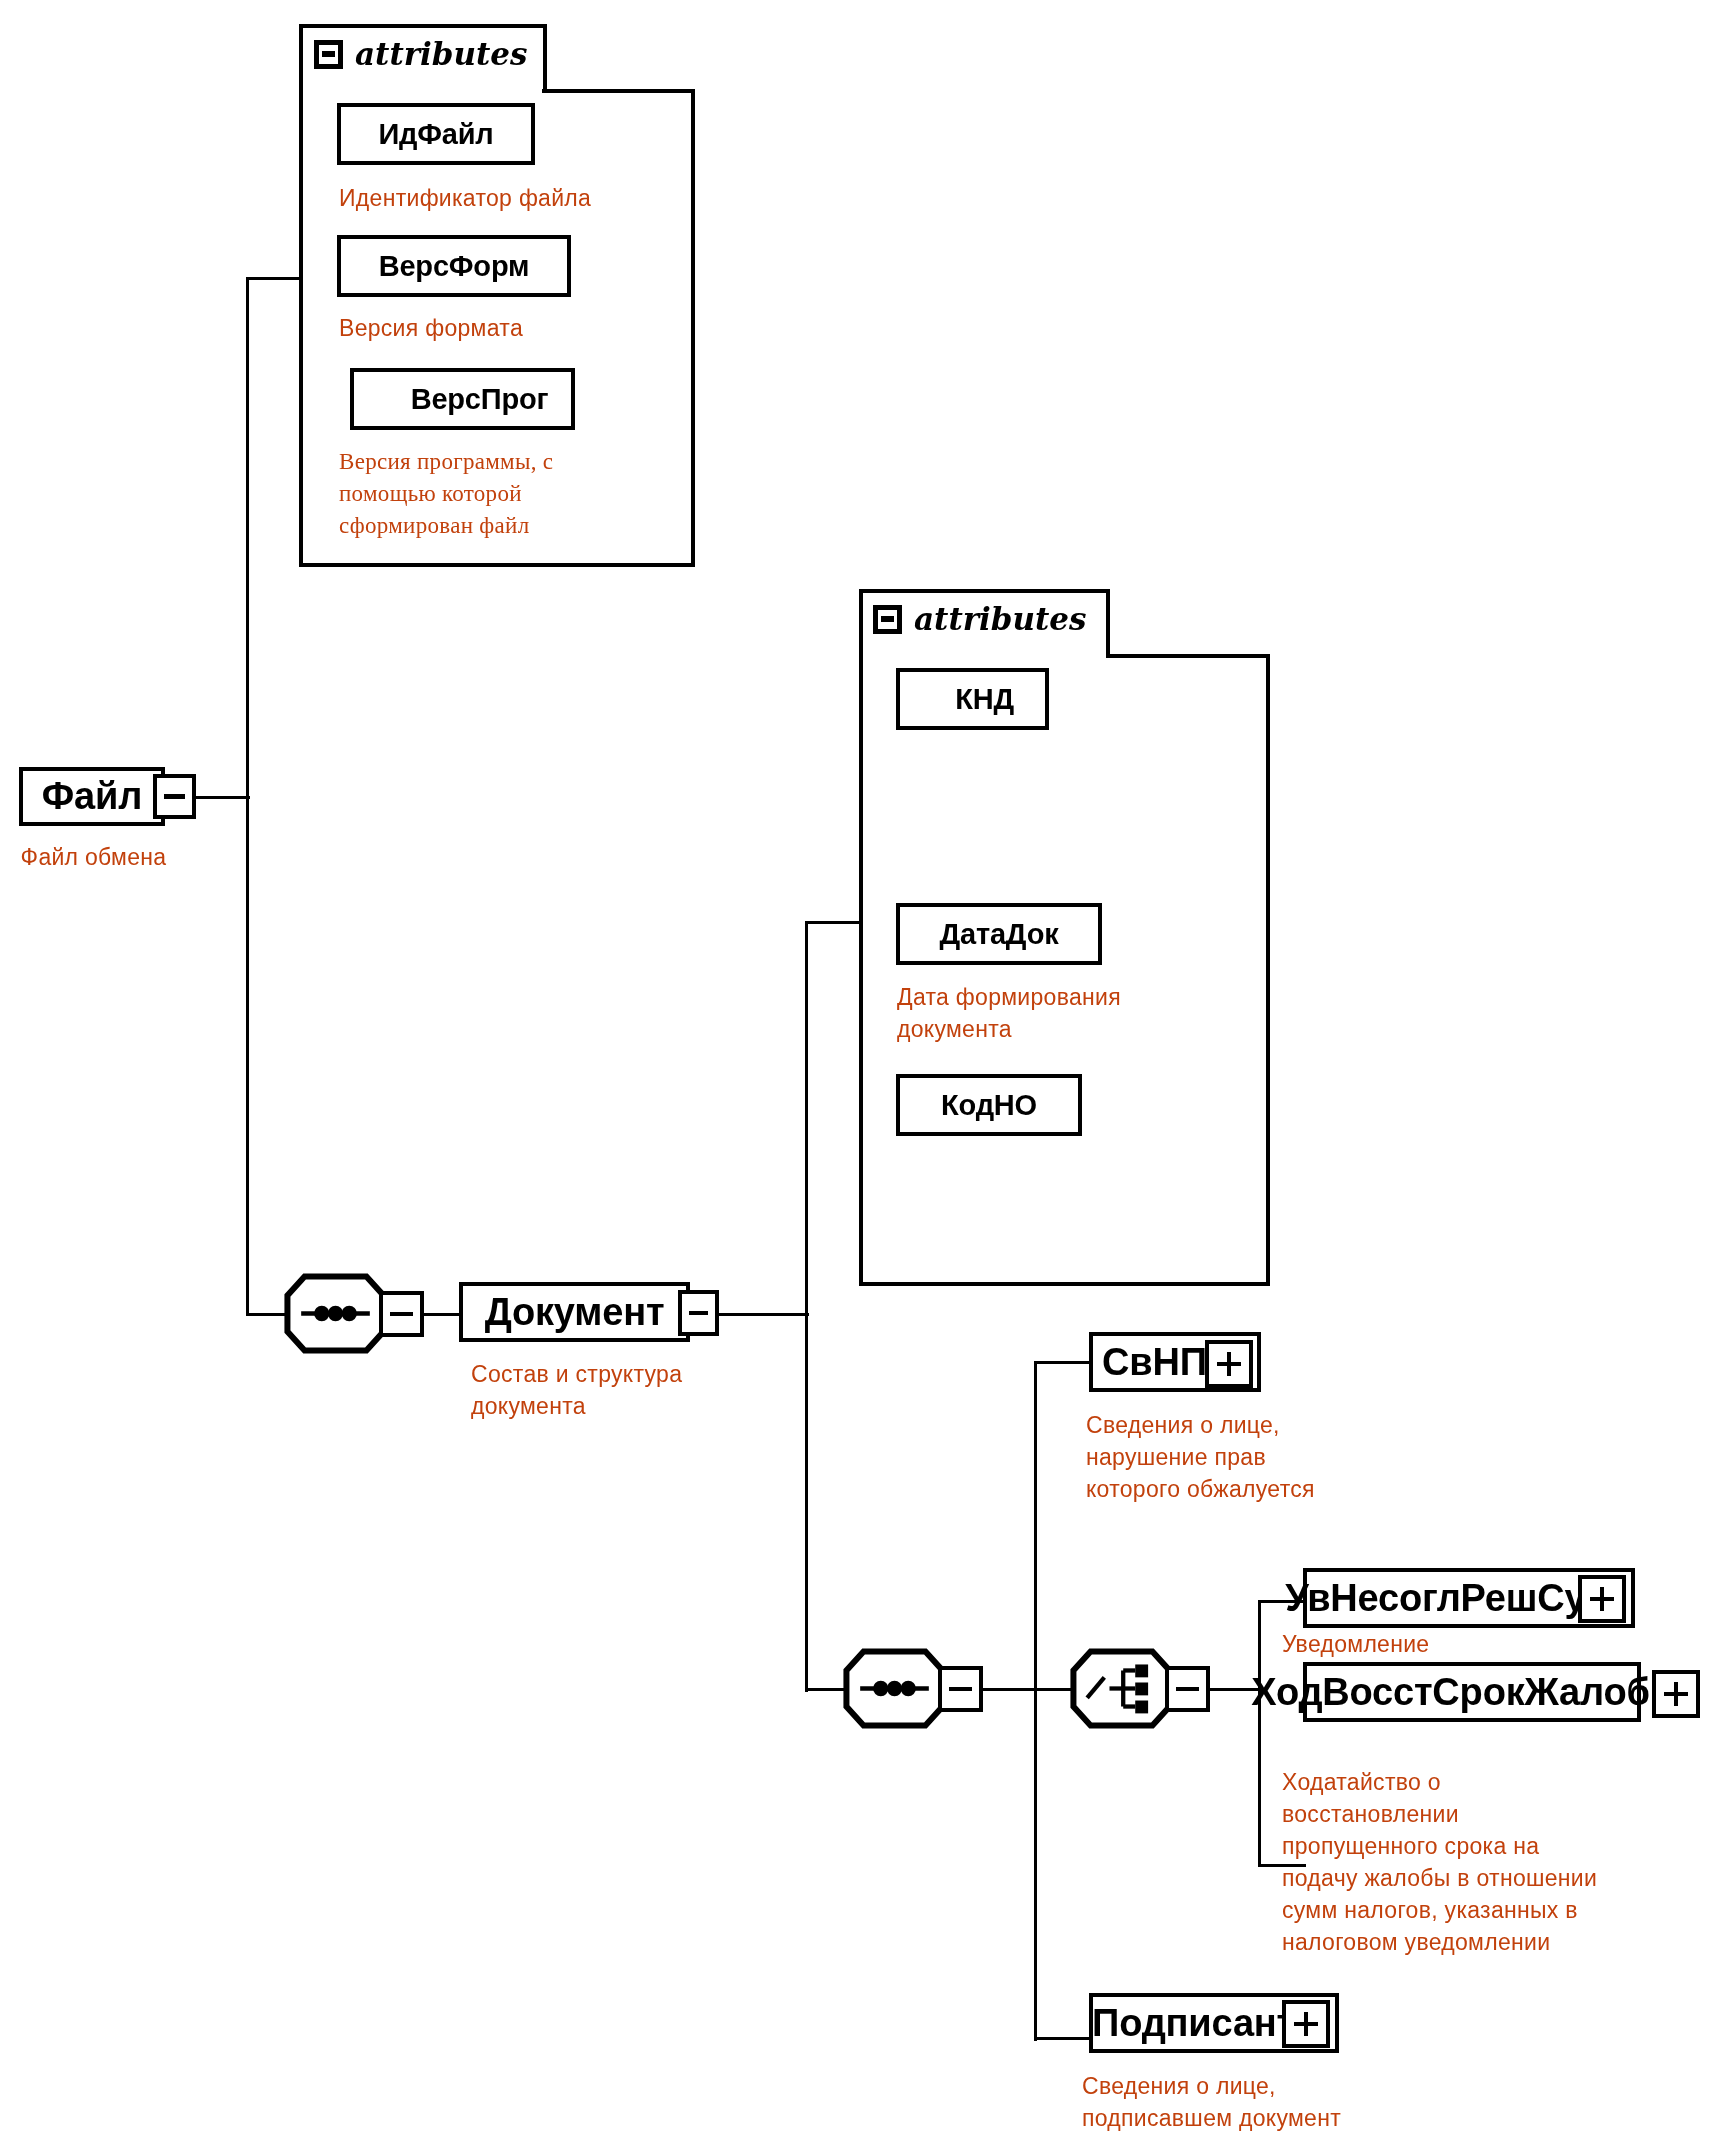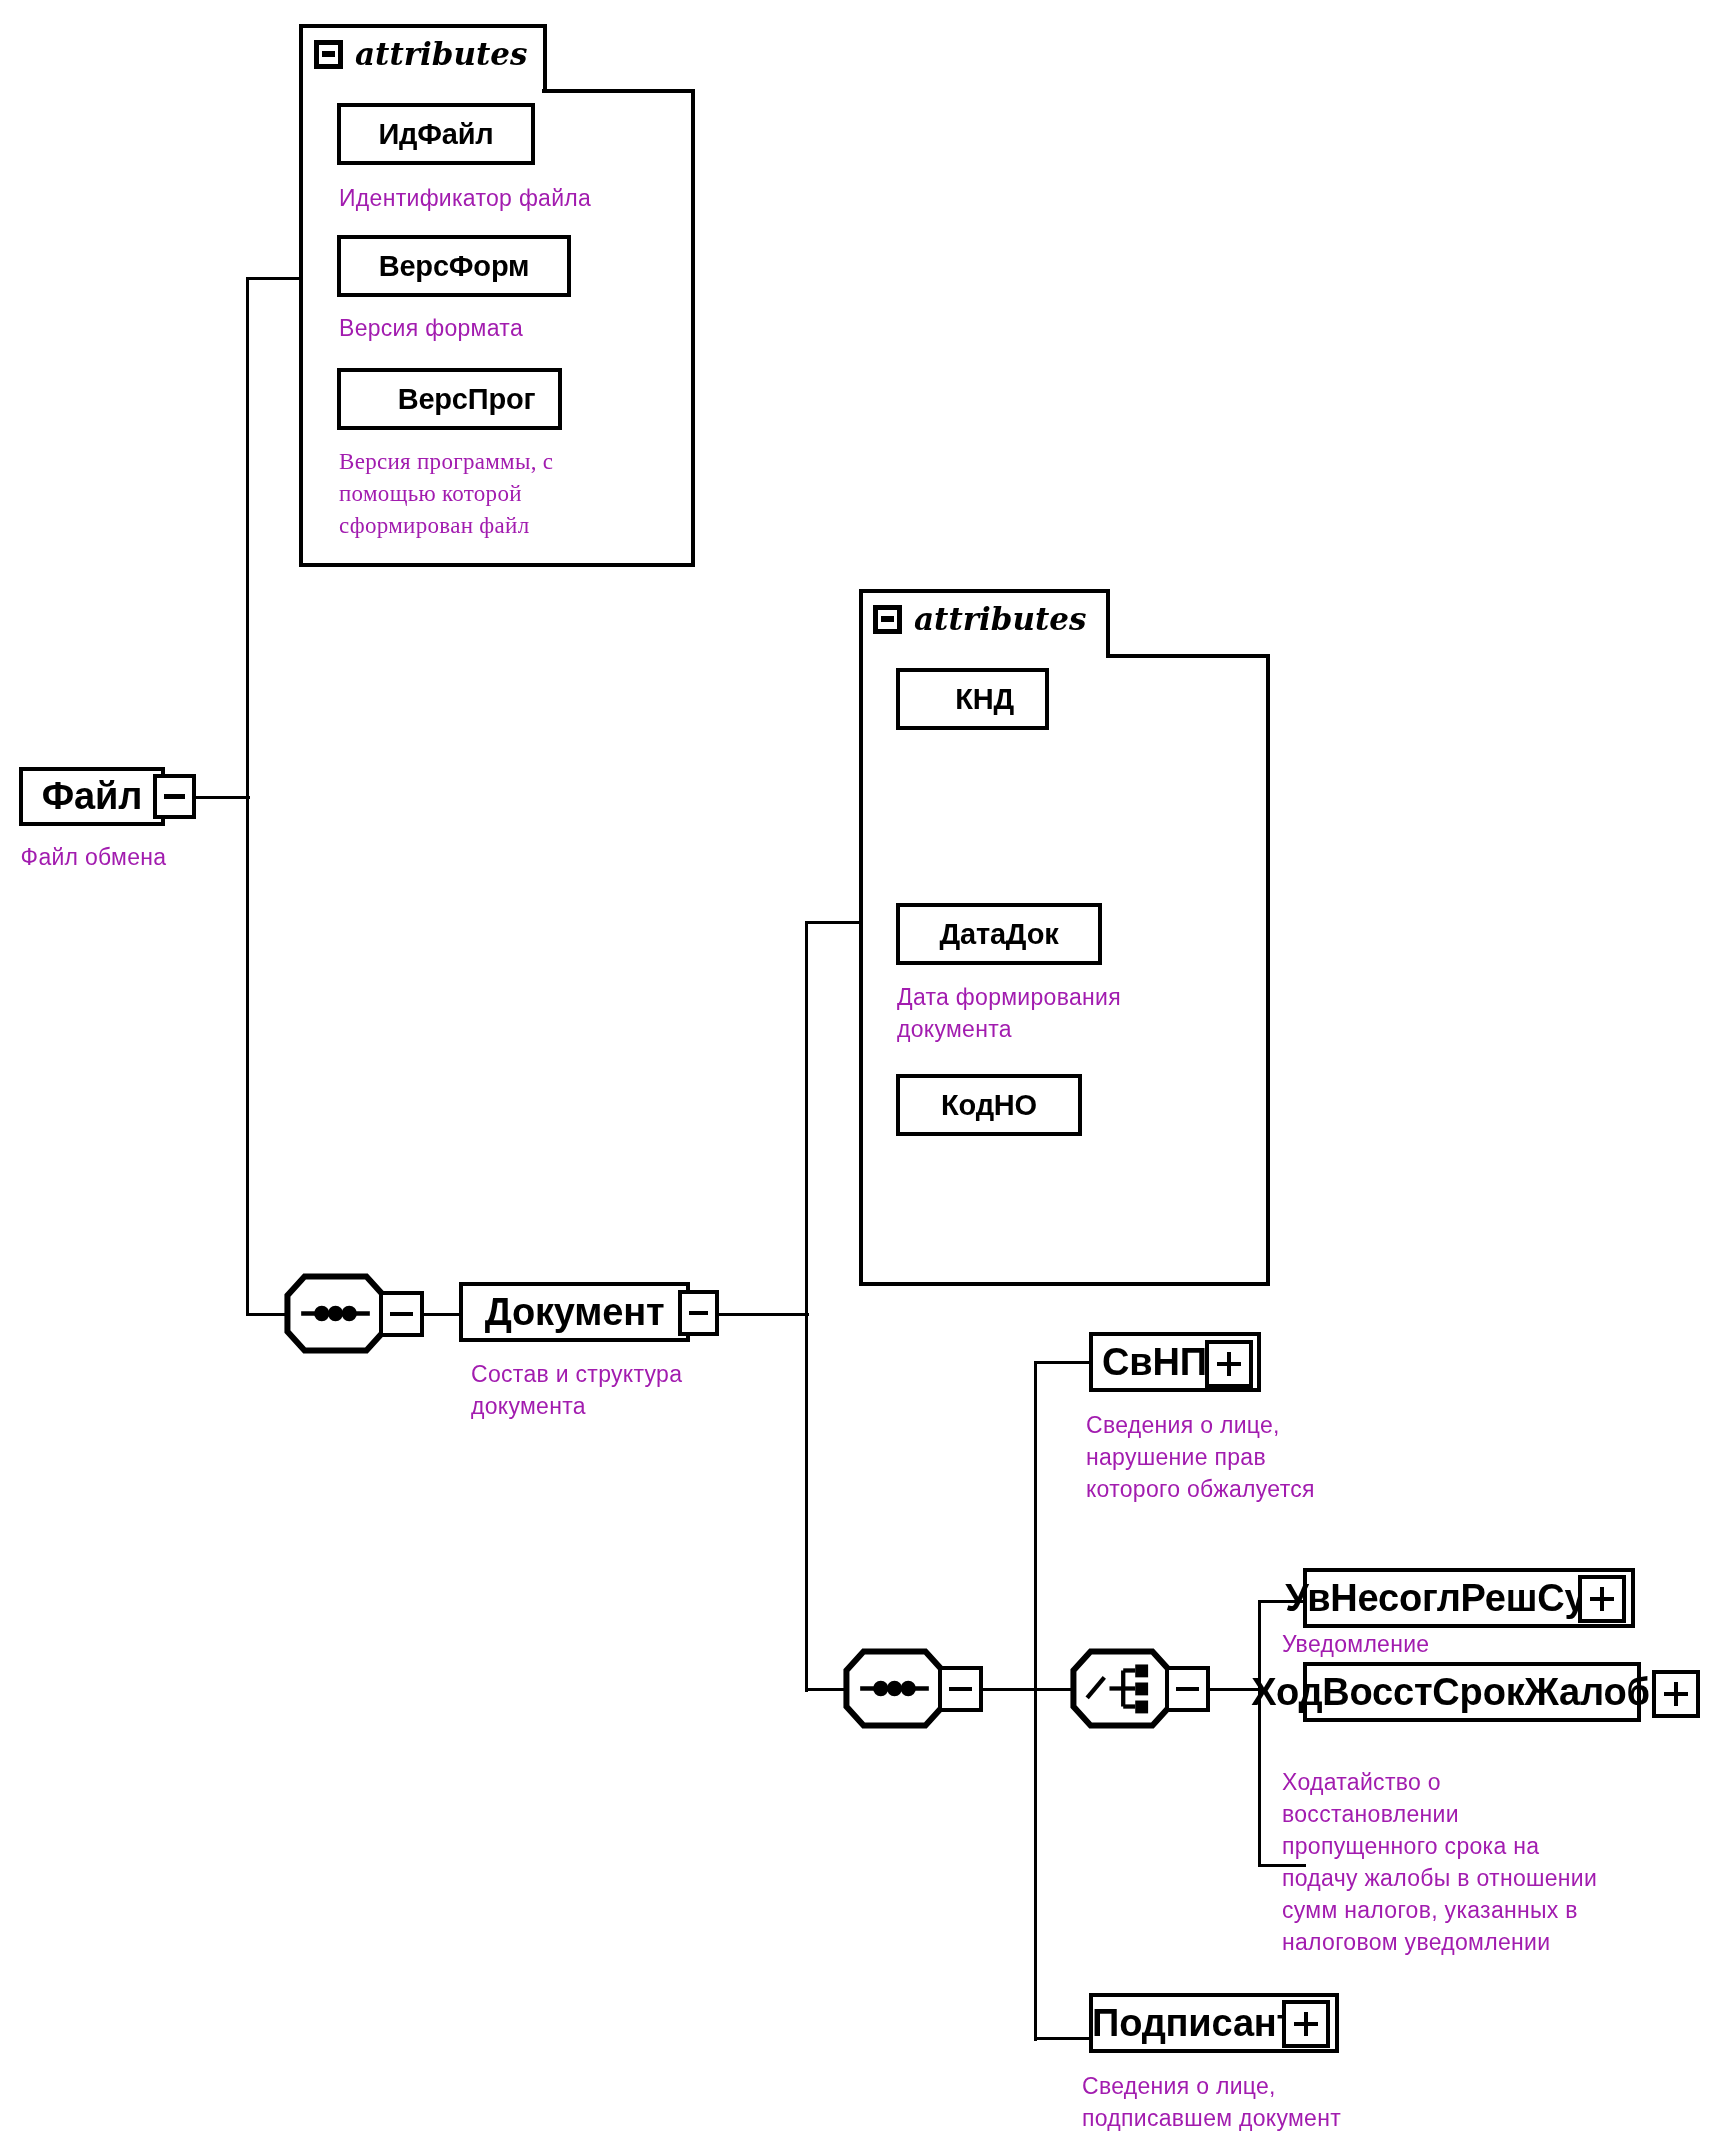--- a/index.html
+++ b/index.html
@@ -95,21 +95,21 @@
   .minibox::before{
     content:"";position:absolute;left:2.6px;right:2.6px;top:50%;
     margin-top:-2.6px;height:5.2px;background:#000;
   }
 
   
   .cap{
     position:absolute;
     font-size:23px;
     line-height:32px;
-    color:#a21caf;
+    color:#c2410c;
     white-space:pre-line;
     letter-spacing:0.3px;
   }
 
   
   .conn{position:absolute;}
   .conn svg{display:block;overflow:visible;}
 </style>
 </head>
 <body>
@@ -162,21 +162,21 @@
   <div class="node attr" style="left:337px;top:103px;width:198px;height:62px;">
     <span>ИдФайл</span>
   </div>
   <div class="cap" style="left:339px;top:182px;width:370px;">Идентификатор файла</div>
 
   <div class="node attr" style="left:337px;top:235px;width:234px;height:62px;">
     <span>ВерсФорм</span>
   </div>
   <div class="cap" style="left:339px;top:312px;width:370px;">Версия формата</div>
 
-  <div class="node attr" style="left:337px;top:368px;width:225px;height:62px;padding-left:34px;">
+  <div class="node attr" style="left:350px;top:368px;width:225px;height:62px;padding-left:34px;">
     <span>ВерсПрог</span>
   </div>
   <div class="cap" style="left:339px;top:446px;width:344px;font-family:Liberation Serif, serif;">Версия программы, с
 помощью которой
 сформирован файл</div>
 
   <div class="node elem" style="left:19px;top:767px;width:146px;height:59px;">
     <span>Файл</span>
   </div>
   <div class="chip" style="left:153px;top:774px;width:43px;height:45px;">

